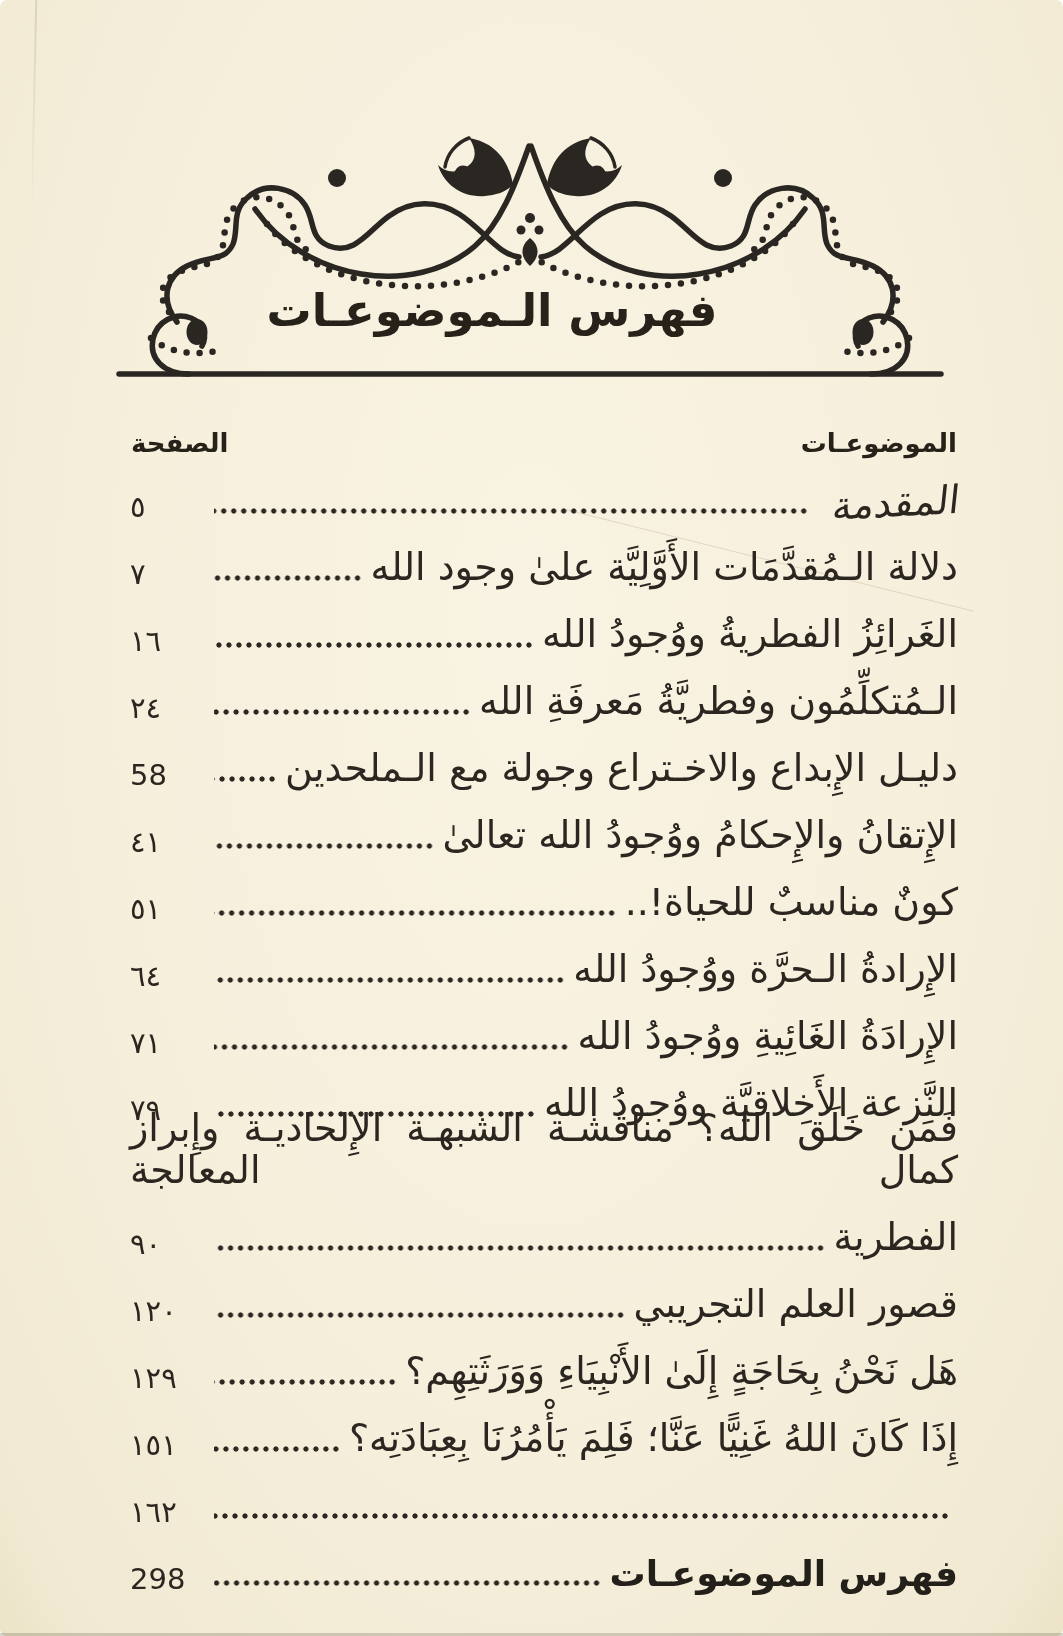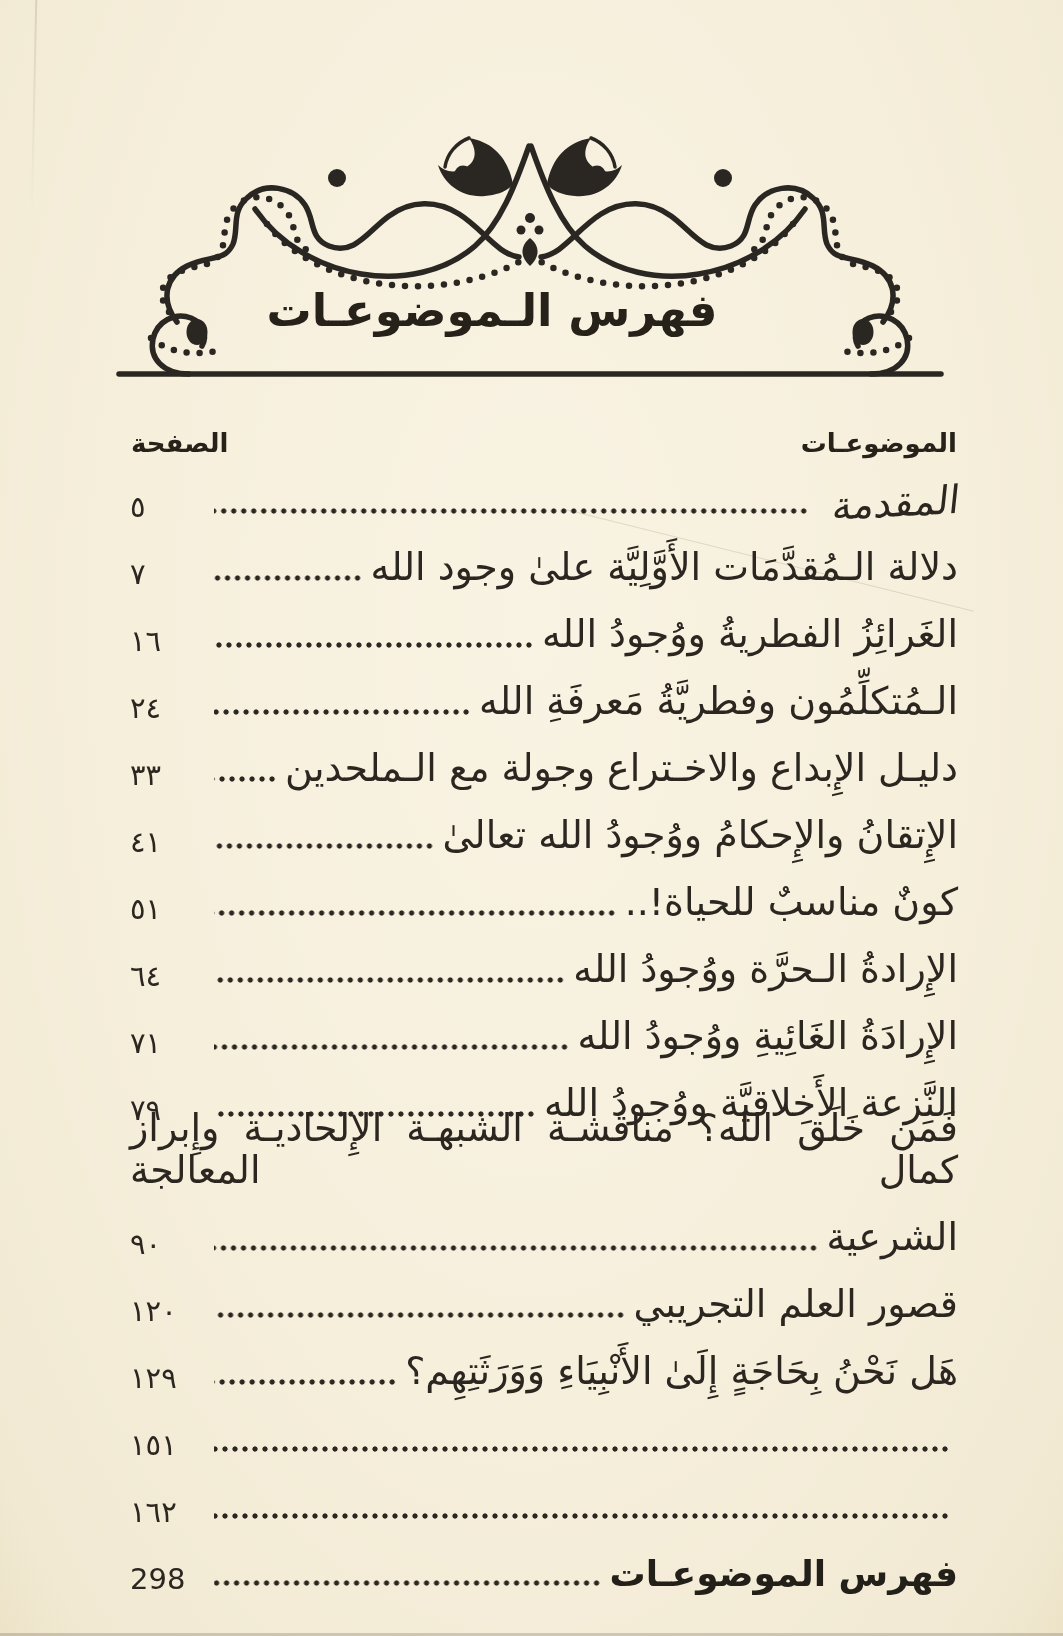--- a/index.html
+++ b/index.html
@@ -9,20 +9,21 @@
   html,body{margin:0;padding:0;}
   body{
     width:1063px;height:1636px;
     font-family:"DejaVu Sans",sans-serif;
     color:var(--ink);
     overflow:hidden;
   }
   .page{
     position:relative;width:1063px;height:1636px;
     background:radial-gradient(ellipse at 50% 38%, #f9f3e3 0%, #f6efdc 55%, #f1e9d2 92%, #ece3c8 100%);
+    border-radius:7px;
   }
   .crease{
     position:absolute;left:33px;top:0;width:2px;height:215px;
     background:linear-gradient(to bottom, rgba(60,55,40,.14), rgba(60,55,40,0));
     transform:rotate(1.2deg);
   }
   .scratch{
     position:absolute;left:560px;top:560px;width:420px;height:1px;
     background:rgba(120,100,60,.18);
     transform:rotate(14deg);
@@ -146,21 +147,21 @@
     <span class="num">١٦</span>
   </div>
       <div class="row">
     <span class="t">الـمُتكلِّمُون وفطريَّةُ مَعرفَةِ الله</span>
     <span class="dots"></span>
     <span class="num">٢٤</span>
   </div>
       <div class="row">
     <span class="t">دليـل الإِبداع والاخـتراع وجولة مع الـملحدين</span>
     <span class="dots"></span>
-    <span class="num">٣٣</span>
+    <span class="num">58</span>
   </div>
       <div class="row">
     <span class="t">الإِتقانُ والإِحكامُ ووُجودُ الله تعالىٰ</span>
     <span class="dots"></span>
     <span class="num">٤١</span>
   </div>
       <div class="row">
     <span class="t">كونٌ مناسبٌ للحياة!..</span>
     <span class="dots"></span>
     <span class="num">٥١</span>
@@ -178,35 +179,36 @@
       <div class="row">
     <span class="t">النَّزعة الأَخلاقيَّة ووُجودُ الله</span>
     <span class="dots"></span>
     <span class="num">٧٩</span>
   </div>
       <div class="row full">
     <span class="t">فَمَن خَلَقَ الله؟ مناقشـة الشبهـة الإِلحاديـة وإِبراز كمال المعالجة</span>
 
   </div>
       <div class="row">
-    <span class="t">الشرعية</span>
+    <span class="t">الفطرية</span>
     <span class="dots"></span>
     <span class="num">٩٠</span>
   </div>
       <div class="row">
     <span class="t">قصور العلم التجريبي</span>
     <span class="dots"></span>
     <span class="num">١٢٠</span>
   </div>
       <div class="row">
     <span class="t">هَل نَحْنُ بِحَاجَةٍ إِلَىٰ الأَنْبِيَاءِ وَوَرَثَتِهِم؟</span>
     <span class="dots"></span>
     <span class="num">١٢٩</span>
   </div>
       <div class="row">
+    <span class="t">إِذَا كَانَ اللهُ غَنِيًّا عَنَّا؛ فَلِمَ يَأْمُرُنَا بِعِبَادَتِه؟</span>
     <span class="dots"></span>
     <span class="num">١٥١</span>
   </div>
       <div class="row">
     <span class="dots"></span>
     <span class="num">١٦٢</span>
   </div>
       <div class="row brow">
     <span class="t">فهرس الموضوعـات</span>
     <span class="dots"></span>

